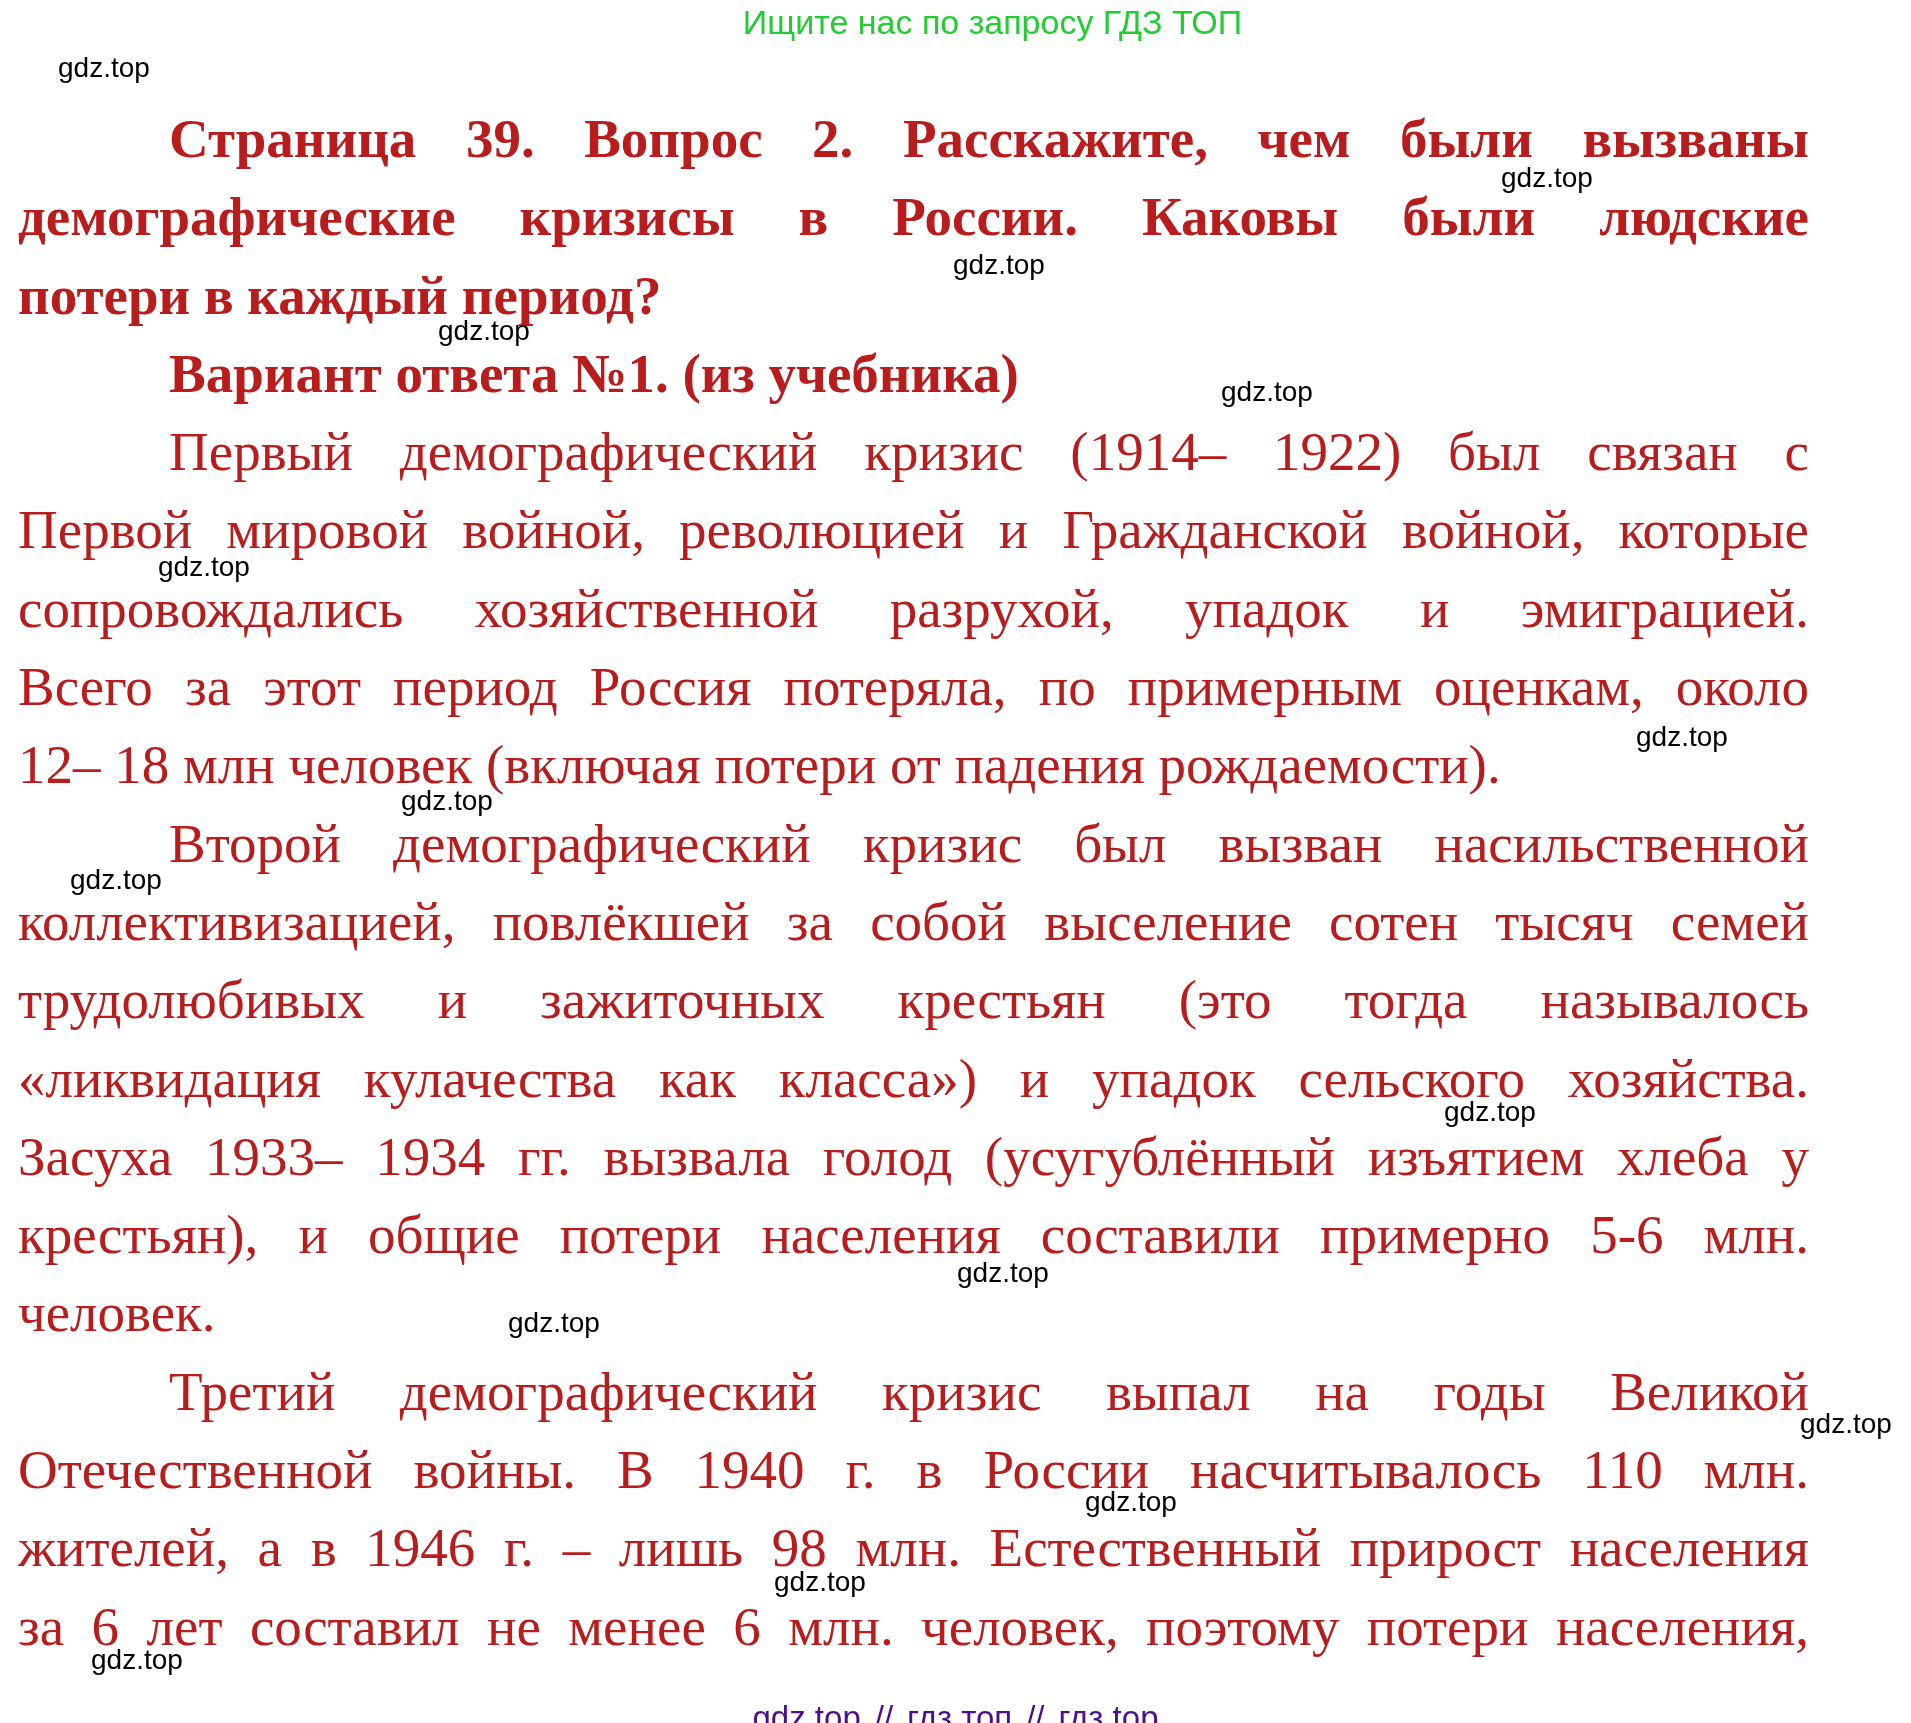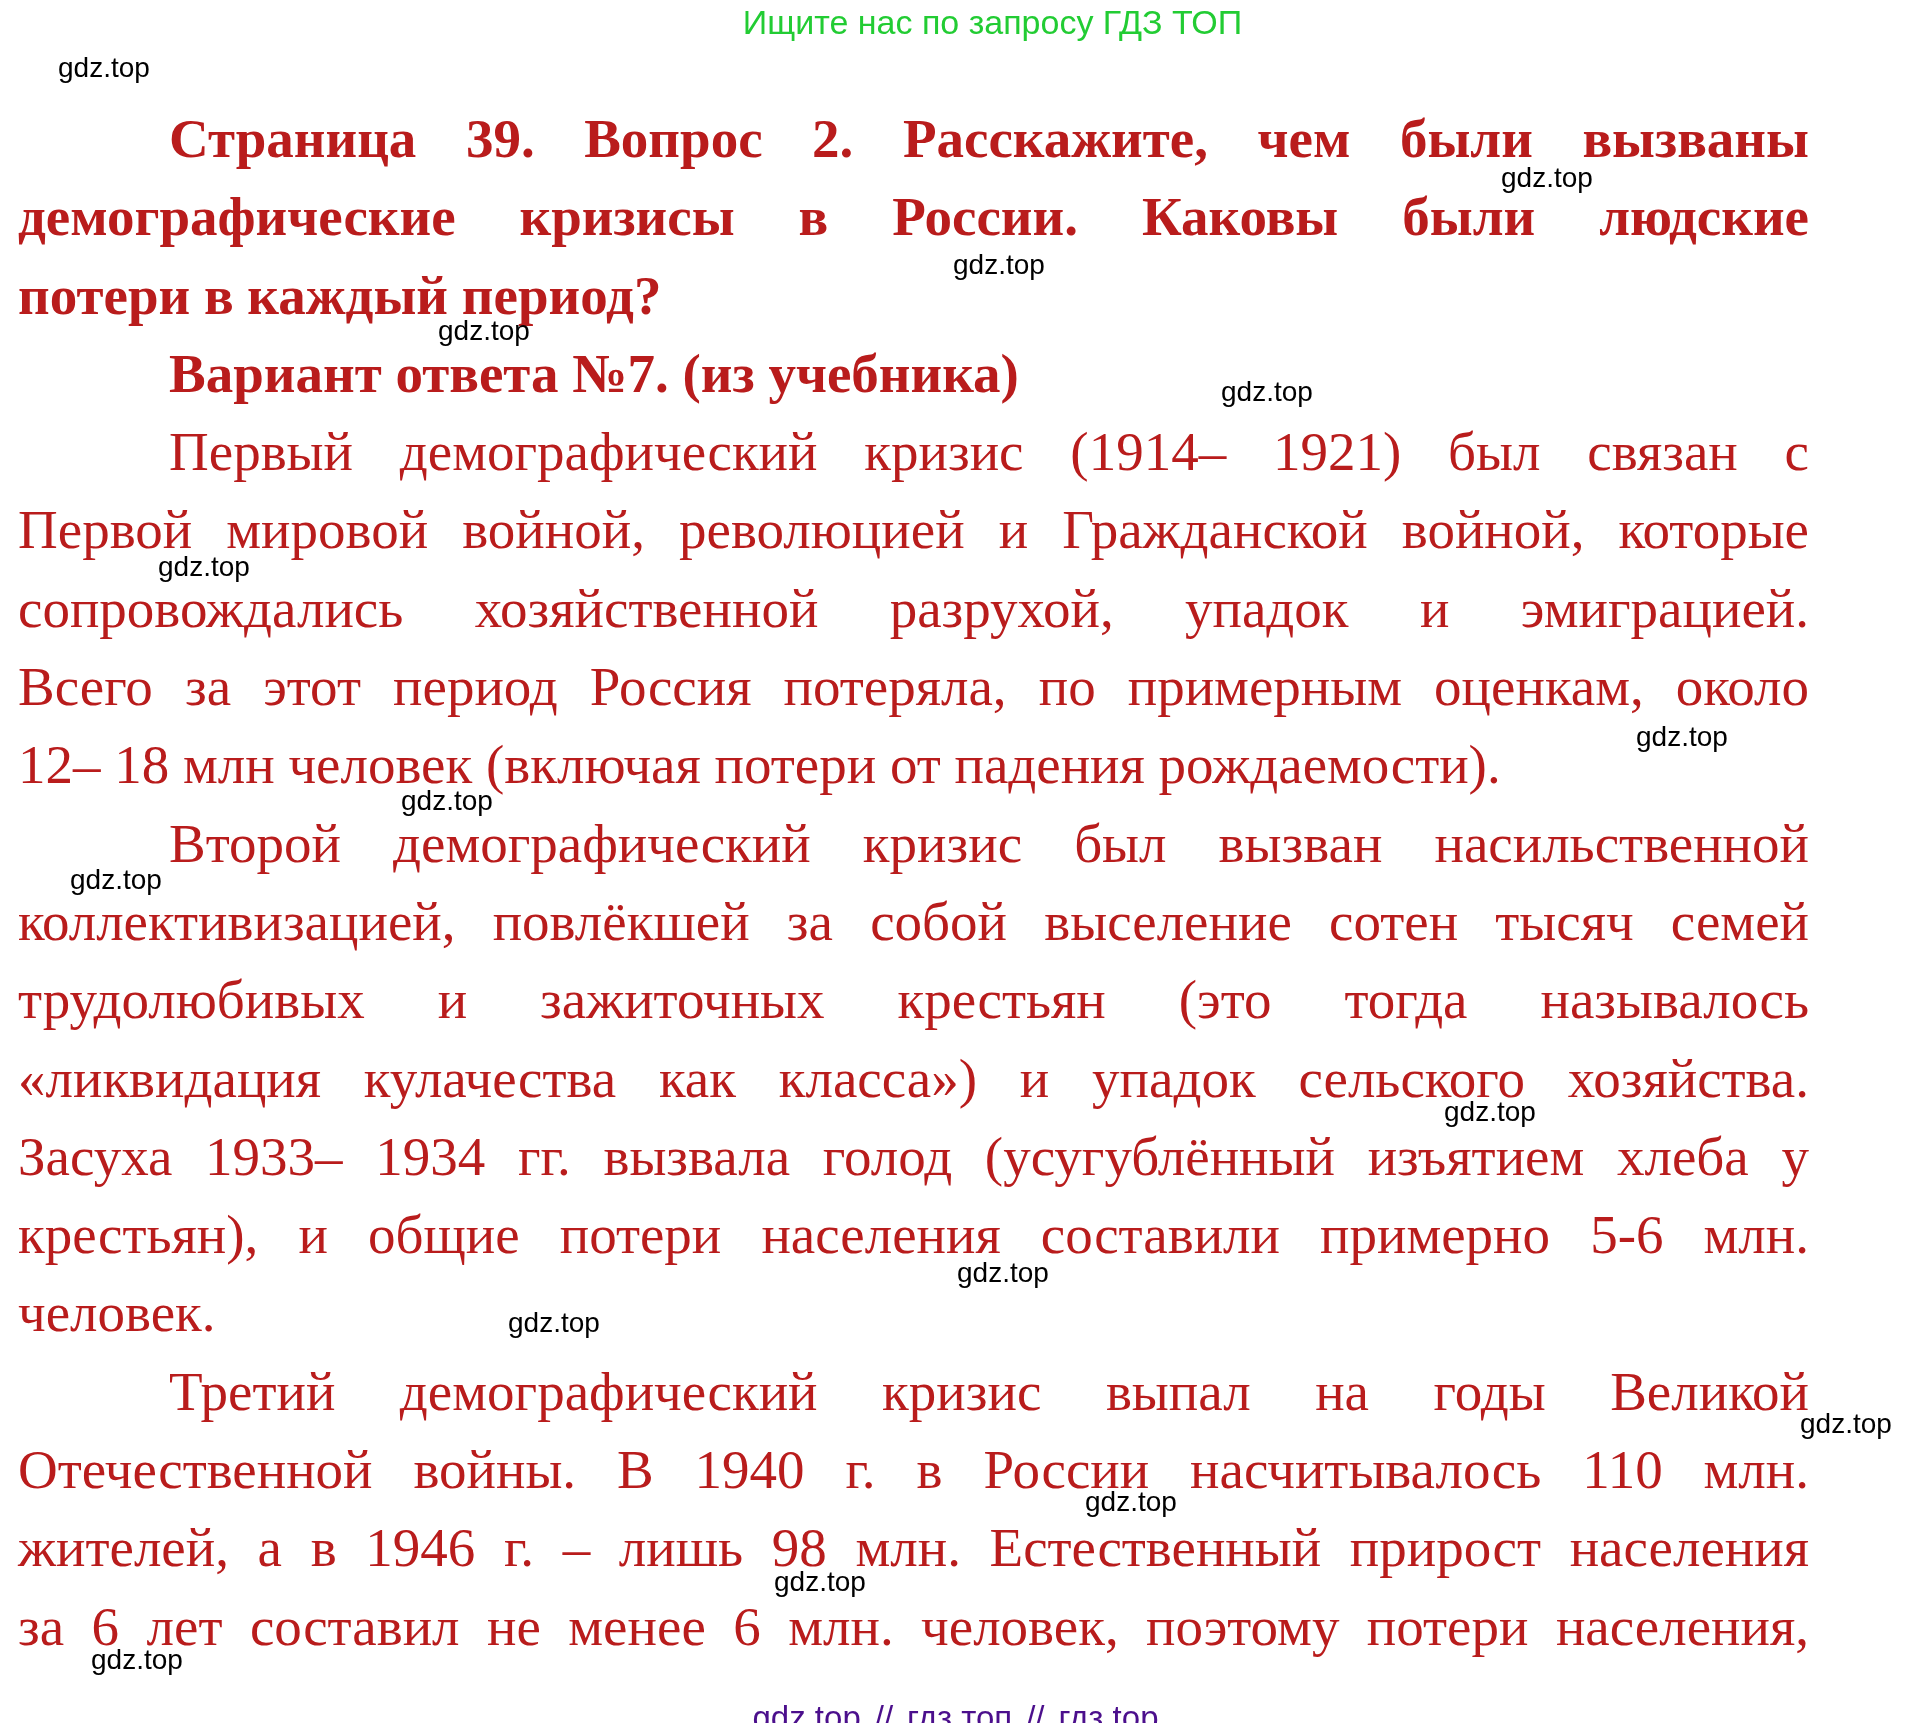--- a/index.html
+++ b/index.html
@@ -19,23 +19,23 @@
 </style>
 </head>
 <body>
 
 <div class="banner">Ищите нас по запросу ГДЗ ТОП</div>
 
 <div class="doc">
   <span class="line bold indent">Страница 39. Вопрос 2.    Расскажите, чем были вызваны</span>
   <span class="line bold">демографические кризисы в России. Каковы были людские</span>
   <span class="line bold last">потери в каждый период?</span>
-  <span class="line bold last indent">Вариант ответа №7. (из учебника)</span>
+  <span class="line bold last indent">Вариант ответа №1. (из учебника)</span>
 
-  <span class="line indent">Первый демографический кризис (1914– 1921) был связан с</span>
+  <span class="line indent">Первый демографический кризис (1914– 1922) был связан с</span>
   <span class="line">Первой мировой войной, революцией и Гражданской войной, которые</span>
   <span class="line">сопровождались хозяйственной разрухой, упадок и эмиграцией.</span>
   <span class="line">Всего за этот период Россия потеряла, по примерным оценкам, около</span>
   <span class="line last">12– 18 млн человек (включая потери от падения рождаемости).</span>
 
   <span class="line indent">Второй демографический кризис был вызван насильственной</span>
   <span class="line">коллективизацией, повлёкшей за собой выселение сотен тысяч семей</span>
   <span class="line">трудолюбивых и зажиточных крестьян (это тогда называлось</span>
   <span class="line">«ликвидация кулачества как класса») и упадок сельского хозяйства.</span>
   <span class="line">Засуха 1933–  1934 гг. вызвала голод (усугублённый изъятием хлеба у</span>

